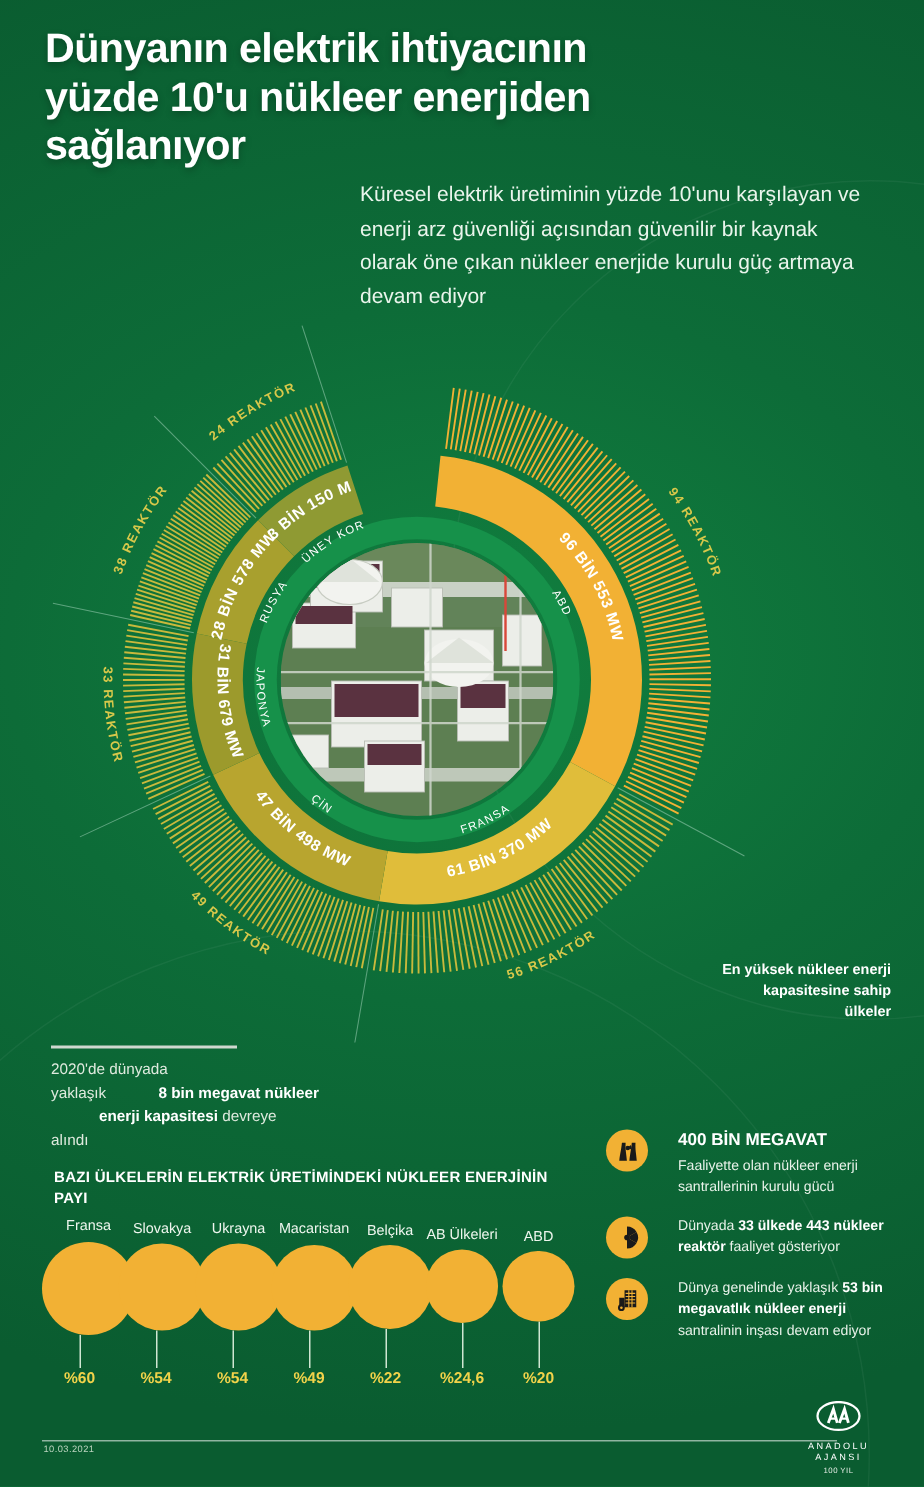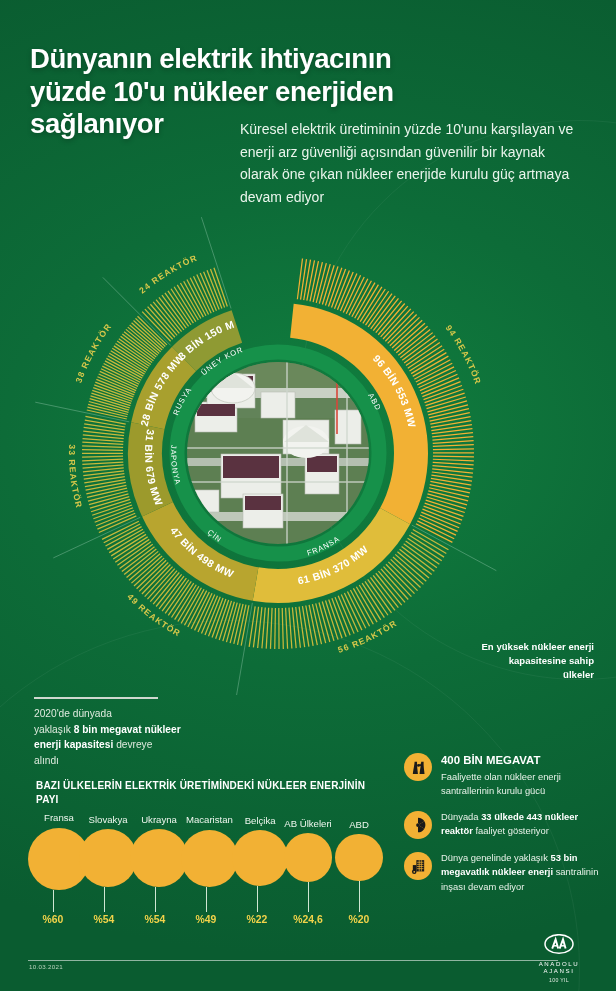--- a/index.html
+++ b/index.html
@@ -12,21 +12,21 @@
   }
   .page {
     position:absolute; inset:0;
     background:
       radial-gradient(ellipse 700px 520px at 52% 44%, #11803f 0%, #0d6c38 45%, #0a5c30 100%);
   }
   
   .swoosh { position:absolute; border:1px solid rgba(255,255,255,.05); border-radius:50%; }
 
   
-  .header { position:absolute; left:0; top:0; width:585px; padding:43px 22px 0 30px; }
+  .header { position:absolute; left:0; top:0; width:585px; padding:16px 22px 0 30px; }
   .title {
     color:#fff; font-weight:bold; font-size:27.5px; line-height:1.19;
     letter-spacing:-.4px; max-width:470px;
     text-shadow:0 2px 5px rgba(0,0,0,.25);
   }
   .title span { display:block; }
   .subtitle {
     position:absolute; left:240px; top:118px; width:345px;
     color:#eaf5ec; font-size:14px; line-height:1.62;
   }
@@ -49,21 +49,21 @@
 
   
   .note-rule {
     position:absolute; left:34px; top:697px; width:124px; height:2px;
     background:#cfd8cf;
   }
   .note {
     position:absolute; left:34px; top:706px; width:210px;
     color:#dfeade; font-size:10.2px; line-height:1.52;
   }
-  .note b { color:#ffffff; font-weight:bold; }
+  .note b { color:#ffffff; font-weight:bold;margin-left:32px; }
 
   
   .bubble-title {
     position:absolute; left:36px; top:779px; width:330px;
     color:#fff; font-weight:bold; font-size:10px; line-height:1.38;
     letter-spacing:.2px;
   }
   .bubbles { position:absolute; left:28px; top:815px; width:360px; height:110px; }
   .bub { position:absolute; bottom:0; width:50px; text-align:center; }
   .bub .disc {
@@ -75,21 +75,21 @@
     color:#eef6ee; font-size:9.6px; line-height:1.2; text-align:center;
     padding-bottom:4px;
   }
   .bub .stem { width:1px; background:#cfe6d2; margin:0 auto; }
   .bub .val {
     color:#f2d34a; font-weight:bold; font-size:10.4px; padding-top:2px;
   }
 
   
   .facts { position:absolute; left:404px; top:752px; width:200px; }
-  .fact { display:flex; gap:9px; margin-bottom:12px; }
+  .fact { display:flex; gap:20px; margin-bottom:12px; }
   .fact .ico {
     flex:0 0 auto; width:28px; height:28px; border-radius:50%;
     background:#f2b134; display:flex; align-items:center; justify-content:center;
     margin-top:1px;
   }
   .fact .txt { color:#e8f2e9; font-size:9.4px; line-height:1.5; }
   .fact .txt .hd { color:#fff; font-weight:bold; font-size:11.4px; display:block; margin-bottom:1px; }
   .fact .txt b { color:#fff; font-weight:bold; }
 
   

